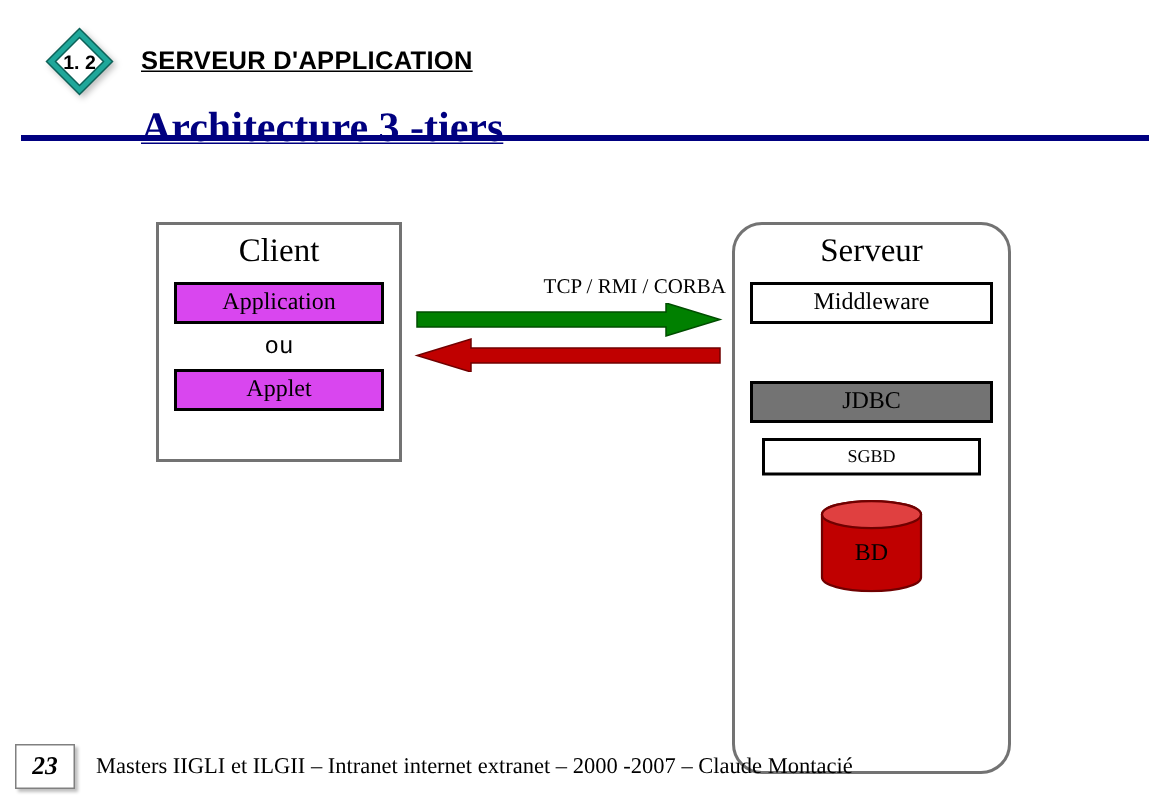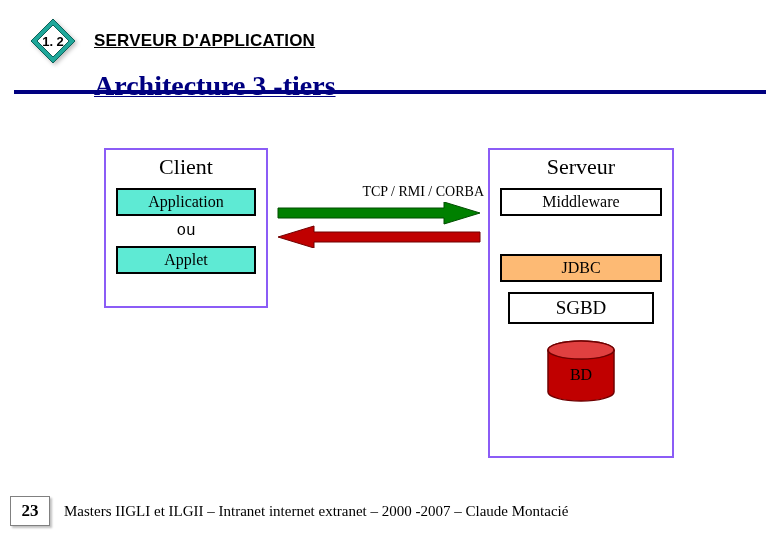--- a/index.html
+++ b/index.html
@@ -66,53 +66,53 @@
   }
   .diagram {
     position: absolute;
     top: 148px;
     left: 0;
     right: 0;
     height: 320px;
   }
   .box {
     position: absolute;
-    border: 2px solid #8b5cf6;
+    border: 2px solid #737373;
     background: #fff;
   }
   .client-box { left: 104px; top: 0; width: 164px; height: 160px; }
-  .server-box { left: 488px; top: 0; width: 186px; height: 310px; }
+  .server-box { left: 488px; top: 0; width: 186px; height: 368px; border-radius: 20px; }
   .box-title {
     text-align: center;
     font-family: "Times New Roman", Times, serif;
     font-size: 22px;
     margin-top: 4px;
     margin-bottom: 8px;
   }
   .inner {
     border: 2px solid #000;
-    background: #5eead4;
+    background: #d946ef;
     text-align: center;
     font-family: "Times New Roman", Times, serif;
     font-size: 16px;
     padding: 3px 0;
     margin: 0 10px 6px 10px;
   }
   .ou {
     text-align: center;
     font-family: Liberation Mono, monospace;
     font-size: 16px;
     margin: 2px 0 6px 0;
   }
   .sgbd {
     border: 2px solid #000;
     background: #fff;
     text-align: center;
     font-family: "Times New Roman", Times, serif;
-    font-size: 19px;
+    font-size: 12px;
     padding: 3px 0;
     margin: 10px 18px 0 18px;
   }
   .cylinder {
     position: relative;
     width: 70px;
     height: 62px;
     margin: 16px auto 0 auto;
   }
   .arrow-pair {
@@ -140,20 +140,21 @@
     height: 30px;
     border: 1px solid #808080;
     display: flex;
     align-items: center;
     justify-content: center;
     font-family: "Times New Roman", Times, serif;
     font-size: 17px;
     font-weight: bold;
     margin-left: 10px;
     box-shadow: 2px 2px 2px rgba(0,0,0,.25);
+    font-style: italic;
   }
   .footer-text {
     margin-left: 14px;
     font-family: "Times New Roman", Times, serif;
     font-size: 15px;
   }
 </style>
 </head>
 <body>
 
@@ -189,21 +190,21 @@
       <polygon points="4,6 170,6 170,0 206,11 170,22 170,16 4,16" fill="#008000" stroke="#004d00" stroke-width="1"></polygon>
 
       <polygon points="206,30 40,30 40,24 4,35 40,46 40,40 206,40" fill="#c00000" stroke="#700000" stroke-width="1"></polygon>
     </svg>
   </div>
 
   <div class="box server-box">
     <div class="box-title">Serveur</div>
     <div class="inner" style="background:#fff">Middleware</div>
     <div style="height:32px"></div>
-    <div class="inner" style="background:#fdba74">JDBC</div>
+    <div class="inner" style="background:#737373">JDBC</div>
     <div class="sgbd">SGBD</div>
 
     <div class="cylinder">
       <svg width="70" height="62" viewBox="0 0 70 62">
         <ellipse cx="35" cy="10" rx="33" ry="9" fill="#c00000" stroke="#700000" stroke-width="1.5"></ellipse>
         <path d="M2 10 L2 52 A33 9 0 0 0 68 52 L68 10" fill="#c00000" stroke="#700000" stroke-width="1.5"></path>
         <ellipse cx="35" cy="10" rx="33" ry="9" fill="#e04040" stroke="#700000" stroke-width="1.5"></ellipse>
         <text x="35" y="40" text-anchor="middle" font-family="Times New Roman, serif" font-size="16" fill="#000">BD</text>
       </svg>
     </div>

